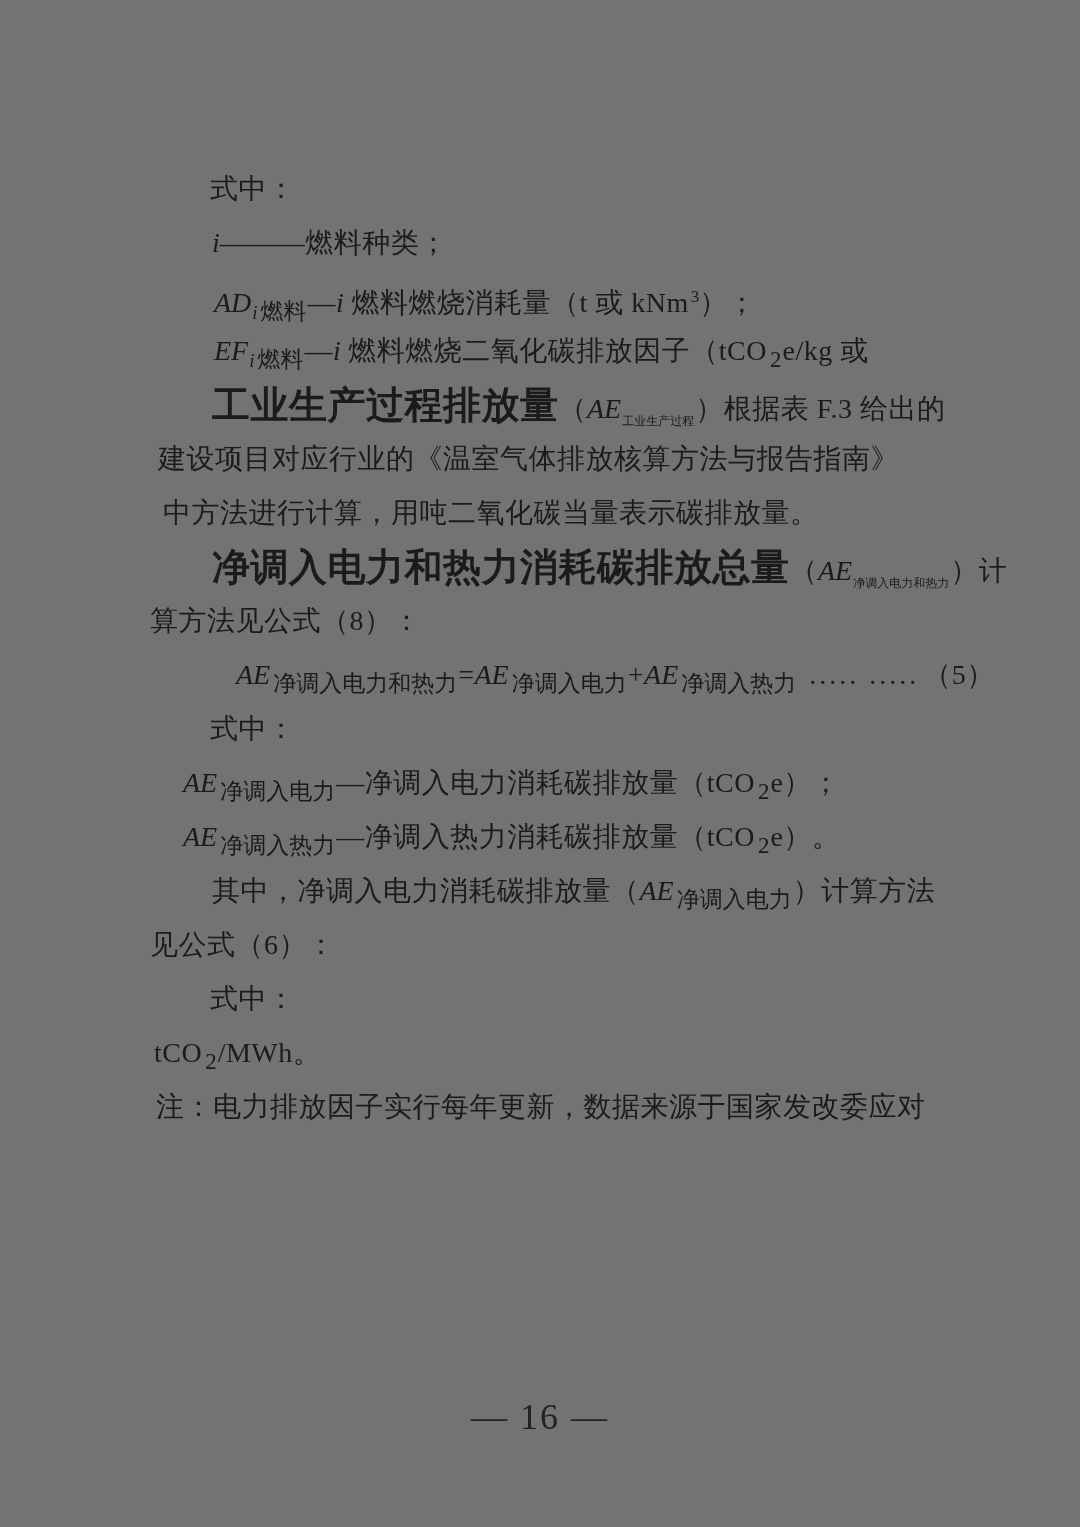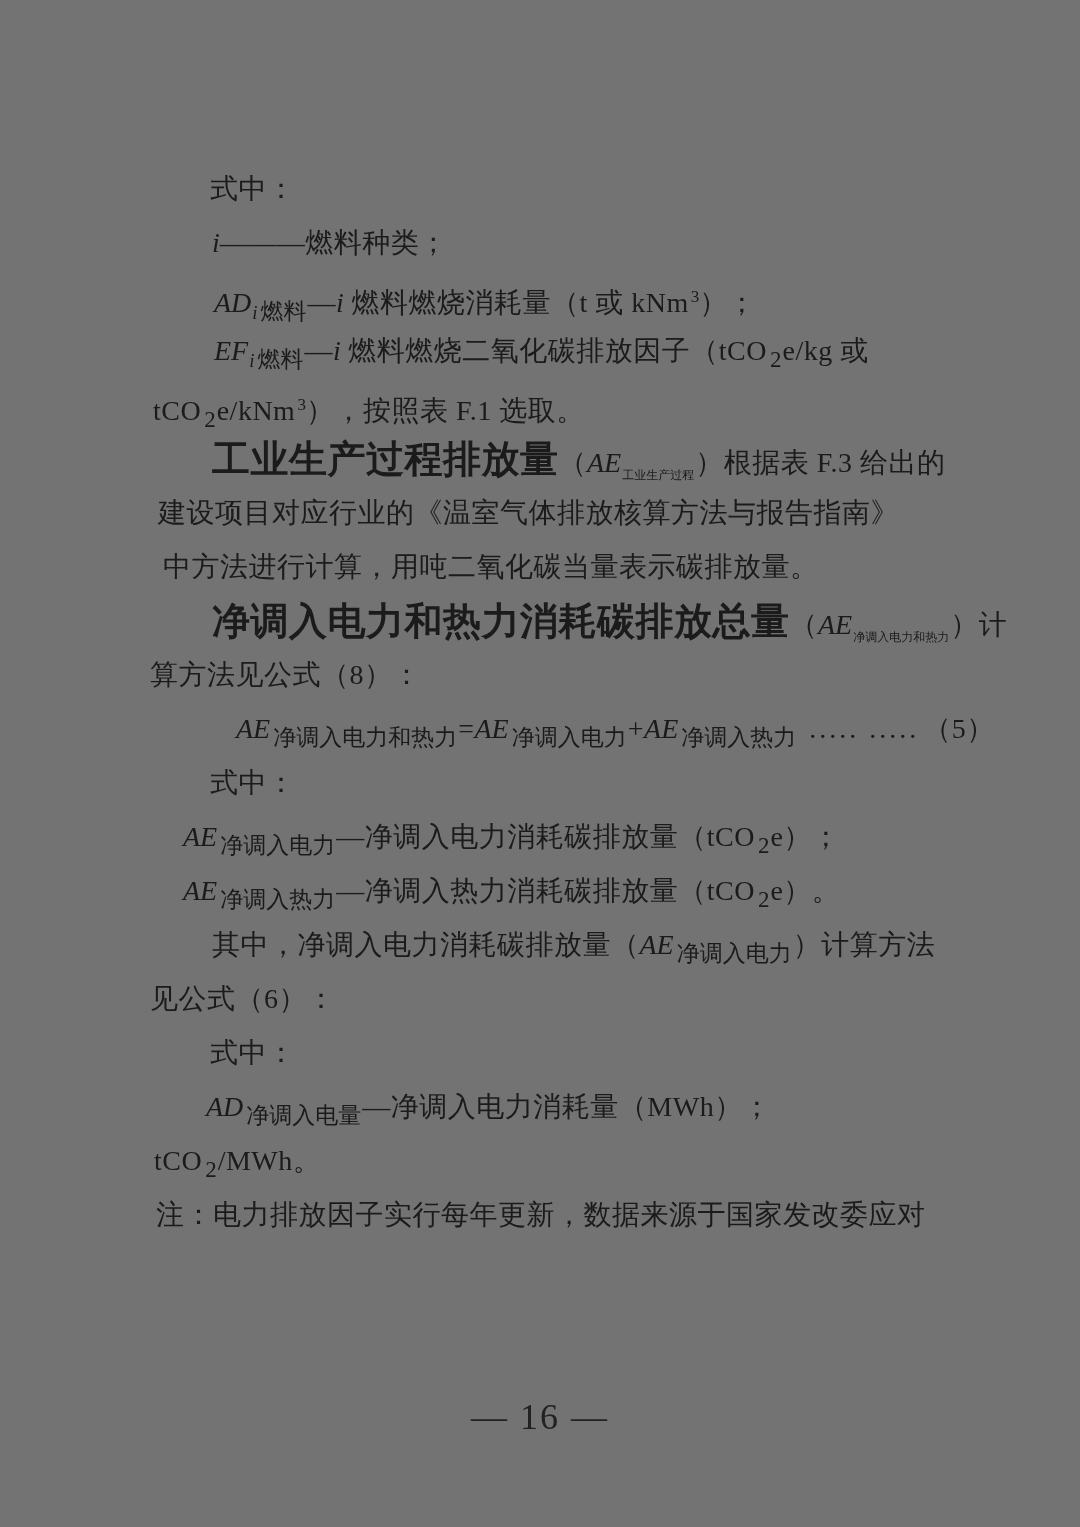--- a/index.html
+++ b/index.html
@@ -92,33 +92,31 @@
 </style>
 </head>
 <body>
 
 <div class="page">
   <div class="doc">
       <div class="line" style="padding-left: 60px;"><span class="run">式中：</span></div>
       <div class="line" style="padding-left: 62px;"><span class="run var">i</span><span class="run">———</span><span class="run">燃料种类；</span></div>
       <div class="line" style="padding-left: 64px;"><span class="run var">AD</span><span class="run varsub">i</span><span class="run sub">燃料</span><span class="run">—</span><span class="run var">i</span><span class="run"> 燃料燃烧消耗量（t 或 kNm</span><span class="run sup">3</span><span class="run">）；</span></div>
       <div class="line" style="padding-left: 64px;"><span class="run var">EF</span><span class="run varsub">i</span><span class="run sub">燃料</span><span class="run">—</span><span class="run var">i</span><span class="run"> 燃料燃烧二氧化碳排放因子（tCO</span><span class="run sub">2</span><span class="run">e/kg 或</span></div>
-      <div class="line" style="padding-left: 3px;"><span class="run">tCO</span><span class="run sub">2</span><span class="run">e/kNm</span><span class="run sup">3</span><span class="run">），按照表 F.1 选取。</span></div>
       <div class="line" style="padding-left: 62px;"><span class="run bold">工业生产过程排放量</span><span class="run">（</span><span class="run var">AE</span><span class="run boldsub">工业生产过程</span><span class="run">）</span><span class="run">根据表 F.3 给出的</span></div>
       <div class="line" style="padding-left: 8px;"><span class="run">建设项目对应行业的《温室气体排放核算方法与报告指南》</span></div>
       <div class="line" style="padding-left: 13px;"><span class="run">中方法进行计算，用吨二氧化碳当量表示碳排放量。</span></div>
       <div class="line" style="padding-left: 62px;"><span class="run bold">净调入电力和热力消耗碳排放总量</span><span class="run">（</span><span class="run var">AE</span><span class="run boldsub">净调入电力和热力</span><span class="run">）计</span></div>
       <div class="line"><span class="run">算方法见公式（8）：</span></div>
       <div class="line" style="padding-left: 86px;"><span class="run var">AE</span><span class="run sub">净调入电力和热力</span><span class="run">=</span><span class="run var">AE</span><span class="run sub">净调入电力</span><span class="run">+</span><span class="run var">AE</span><span class="run sub">净调入热力</span><span class="run dots">..... .....</span><span class="run">（5）</span></div>
       <div class="line" style="padding-left: 60px;"><span class="run">式中：</span></div>
       <div class="line" style="padding-left: 33px;"><span class="run var">AE</span><span class="run sub">净调入电力</span><span class="run">—净调入电力消耗碳排放量（tCO</span><span class="run sub">2</span><span class="run">e）；</span></div>
       <div class="line" style="padding-left: 33px;"><span class="run var">AE</span><span class="run sub">净调入热力</span><span class="run">—净调入热力消耗碳排放量（tCO</span><span class="run sub">2</span><span class="run">e）。</span></div>
       <div class="line" style="padding-left: 62px;"><span class="run">其中，净调入电力消耗碳排放量（</span><span class="run var">AE</span><span class="run sub">净调入电力</span><span class="run">）计算方法</span></div>
       <div class="line"><span class="run">见公式（6）：</span></div>
       <div class="line" style="padding-left: 60px;"><span class="run">式中：</span></div>
-      <div class="line" style="padding-left: 56px;"><span class="run var">AD</span><span class="run sub">净调入电量</span><span class="run">—净调入电力消耗量（MWh）；</span></div>
       <div class="line" style="padding-left: 4px;"><span class="run">tCO</span><span class="run sub">2</span><span class="run">/MWh。</span></div>
       <div class="line" style="padding-left: 6px;"><span class="run">注：电力排放因子实行每年更新，数据来源于国家发改委应对</span></div>
     </div>
   <div class="footer">
     <span>— 16 —</span>
   </div>
 </div>
 
 </body></html>

